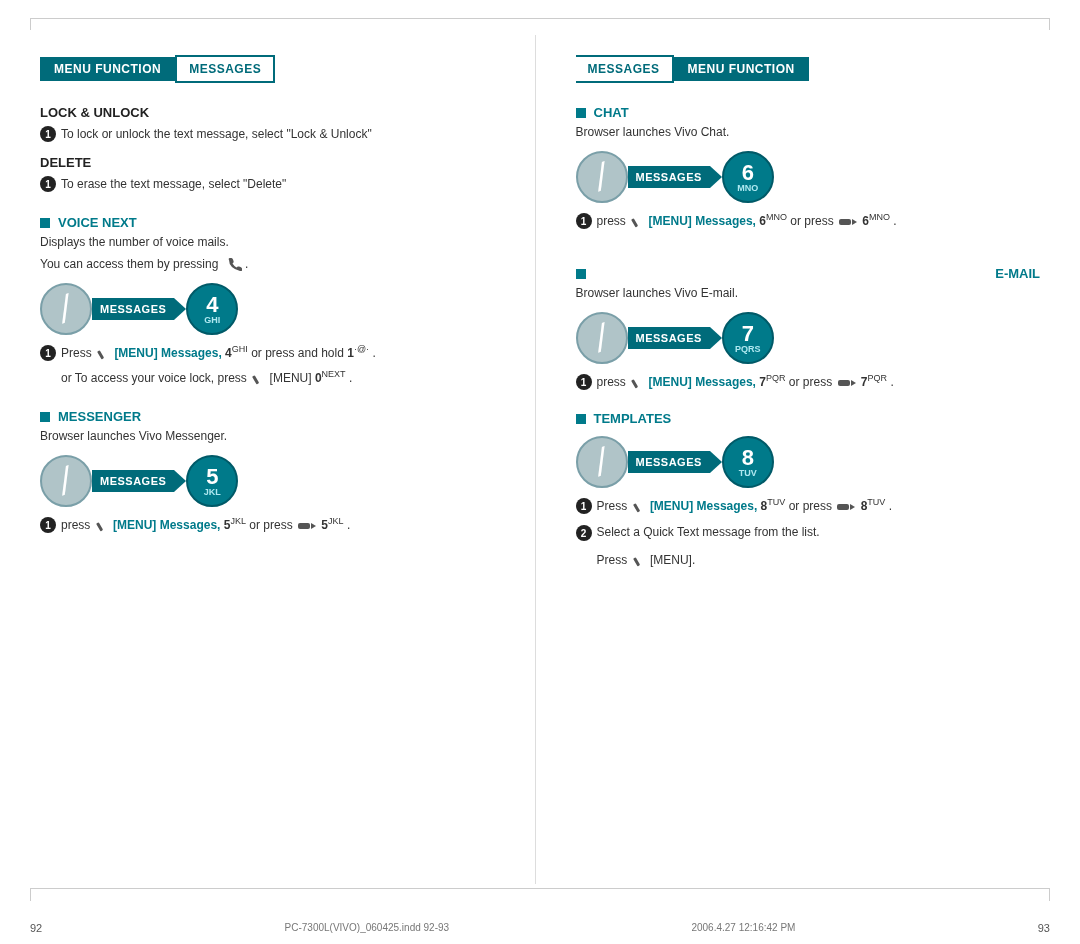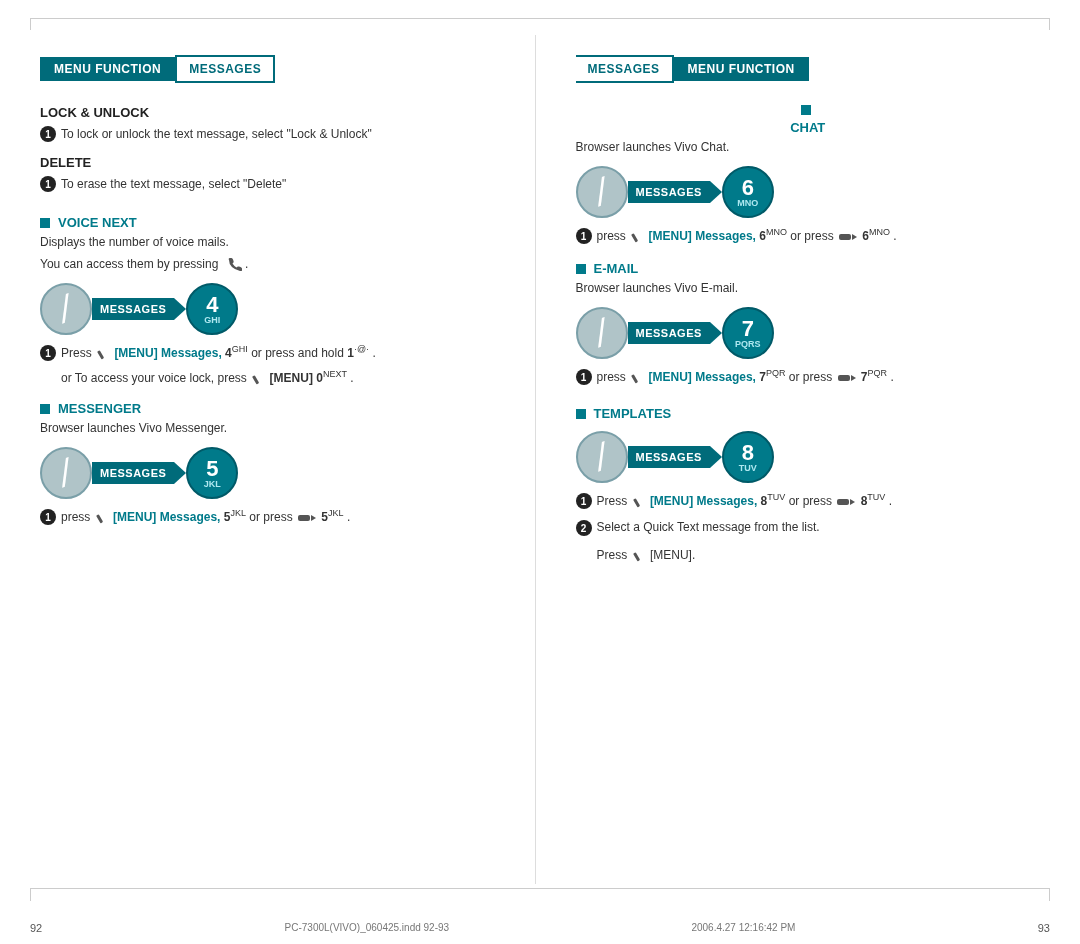--- a/index.html
+++ b/index.html
@@ -360,28 +360,28 @@
           <span style="font-weight:bold;">1</span><span style="font-size:9px;vertical-align:super;">·@·</span>
           <span>.</span>
         </span>
       </div>
       <div style="display:flex;align-items:flex-start;padding-left:21px;margin-top:2px;">
         <span class="body-text">
           <span>or To access your voice lock, press</span>
           <svg width="12" height="12" viewBox="0 0 12 12" style="vertical-align:middle;margin:0 2px;">
               <rect x="2" y="1" width="3" height="9" rx="1" fill="#555" transform="rotate(-30 6 6)"></rect>
             </svg>
-          <span style="font-weight:bold;">[MENU]</span>
+          <span style="font-weight:normal;">[MENU]</span>
           <span style="font-weight:bold;">0</span><span style="font-size:9px;vertical-align:super;">NEXT</span>
           <span>.</span>
         </span>
       </div>
     </div>
 
-    <div class="section-title-blue" style="margin-top:10px;">
+    <div class="section-title-blue" style="margin-top:18px;">
       <span class="sq-icon"></span>
       <span>MESSENGER</span>
     </div>
     <div class="body-text">Browser launches Vivo Messenger.</div>
 
     <div class="diagram-row">
       <div class="circle-btn">
         <span class="slash">╱</span>
       </div>
       <div class="arrow-connector">
@@ -418,21 +418,21 @@
 
   </div>
 
   <div class="col-right">
 
     <div class="header-bar header-right" style="justify-content:flex-end;">
       <div class="header-menu-function">MENU FUNCTION</div>
       <div class="header-messages" style="margin-right:0;margin-left:0;border-right:2px solid #006b7a;border-left:none;">MESSAGES</div>
     </div>
 
-    <div class="section-title-blue" style="margin-top:0;flex-direction:column;">
+    <div class="section-title-blue" style="margin-top:0;">
       <span class="sq-icon"></span>
       <span>CHAT</span>
     </div>
     <div class="body-text">Browser launches Vivo Chat.</div>
 
     <div class="diagram-row">
       <div class="circle-btn">
         <span class="slash">╱</span>
       </div>
       <div class="arrow-connector">
@@ -459,21 +459,21 @@
         <span>or press</span>
         <svg width="18" height="14" viewBox="0 0 18 14" style="vertical-align:middle;margin:0 2px;">
           <rect x="0" y="4" width="12" height="6" rx="2" fill="#555"></rect>
           <polygon points="13,4 18,7 13,10" fill="#555"></polygon>
         </svg>
         <span style="font-weight:bold;">6</span><span style="font-size:9px;vertical-align:super;">MNO</span>
         <span>.</span>
       </span>
     </div>
 
-    <div class="section-title-blue" style="margin-top:12px;">
+    <div class="section-title-blue" style="margin-top:32px;justify-content:space-between;">
       <span class="sq-icon"></span>
       <span>E-MAIL</span>
     </div>
     <div class="body-text">Browser launches Vivo E-mail.</div>
 
     <div class="diagram-row">
       <div class="circle-btn">
         <span class="slash">╱</span>
       </div>
       <div class="arrow-connector">

